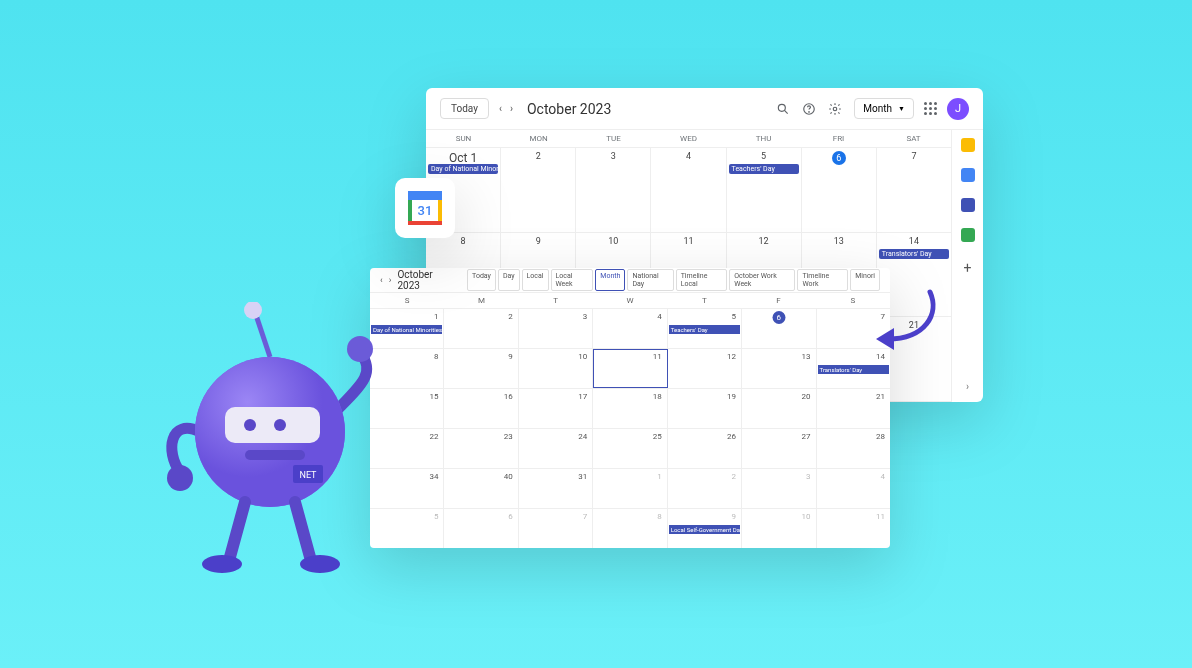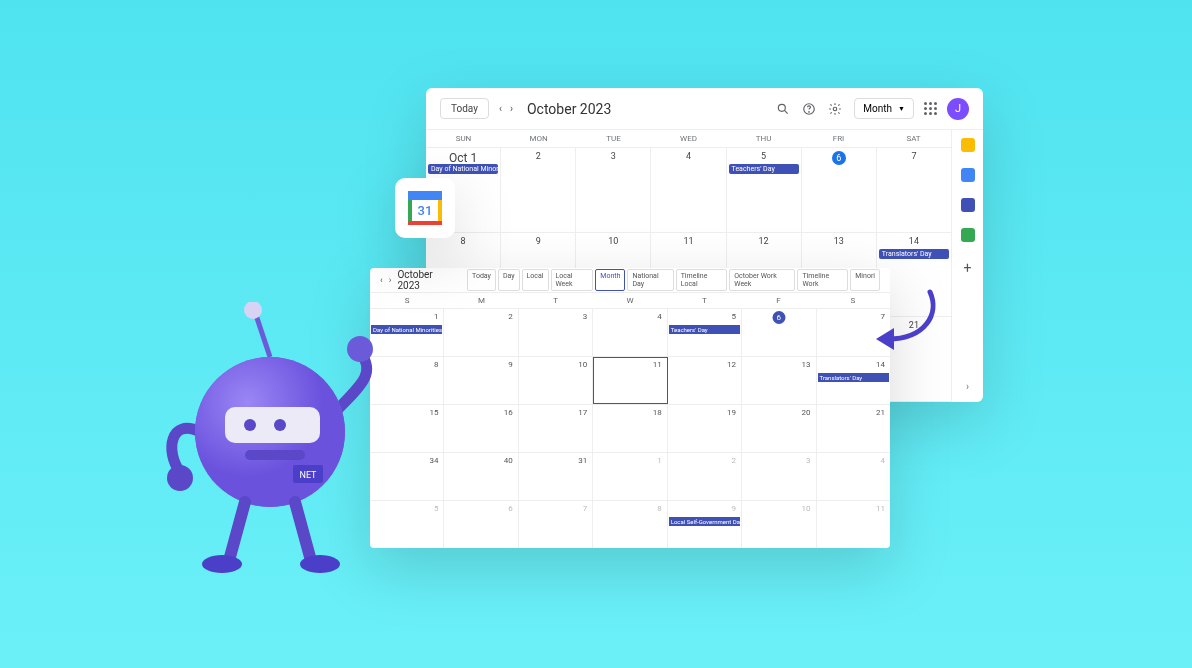--- a/index.html
+++ b/index.html
@@ -344,20 +344,43 @@
           </div>
           <div class="fp-cell">
             <div class="fp-num">20</div>
           </div>
           <div class="fp-cell">
             <div class="fp-num">21</div>
           </div>
         </div>
         <div class="fp-row">
           <div class="fp-cell">
+            <div class="fp-num">22</div>
+          </div>
+          <div class="fp-cell">
+            <div class="fp-num">23</div>
+          </div>
+          <div class="fp-cell">
+            <div class="fp-num">24</div>
+          </div>
+          <div class="fp-cell">
+            <div class="fp-num">25</div>
+          </div>
+          <div class="fp-cell">
+            <div class="fp-num">26</div>
+          </div>
+          <div class="fp-cell">
+            <div class="fp-num">27</div>
+          </div>
+          <div class="fp-cell">
+            <div class="fp-num">28</div>
+          </div>
+        </div>
+        <div class="fp-row">
+          <div class="fp-cell">
             <div class="fp-num">34</div>
           </div>
           <div class="fp-cell">
             <div class="fp-num">40</div>
           </div>
           <div class="fp-cell">
             <div class="fp-num">31</div>
           </div>
           <div class="fp-cell">
             <div class="fp-num dim">1</div>

